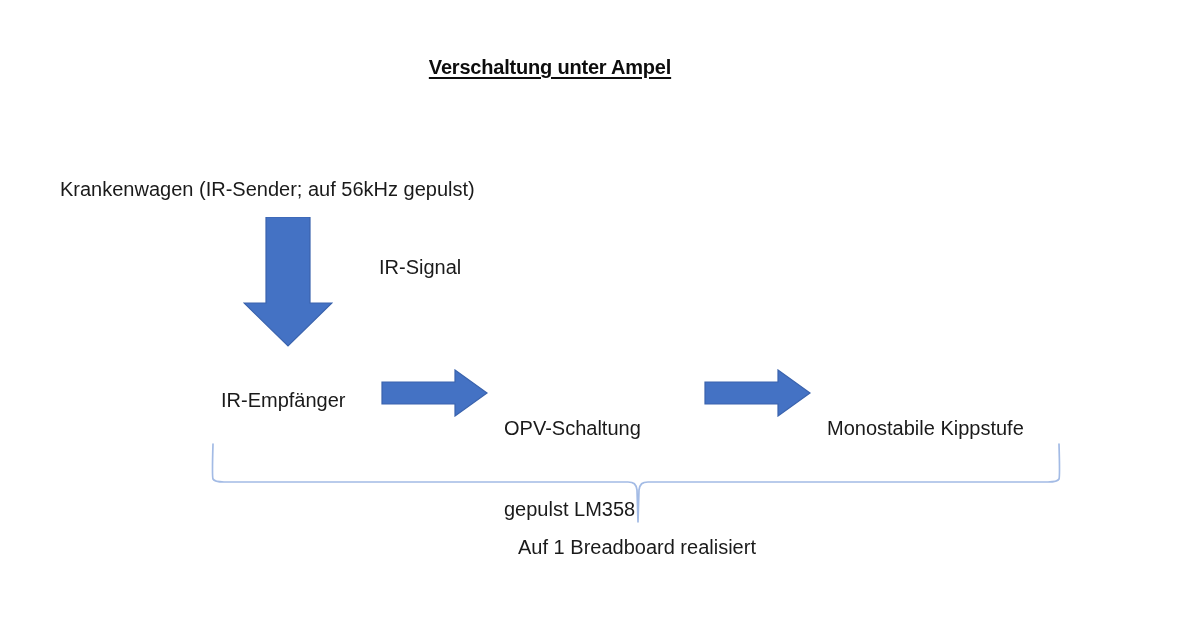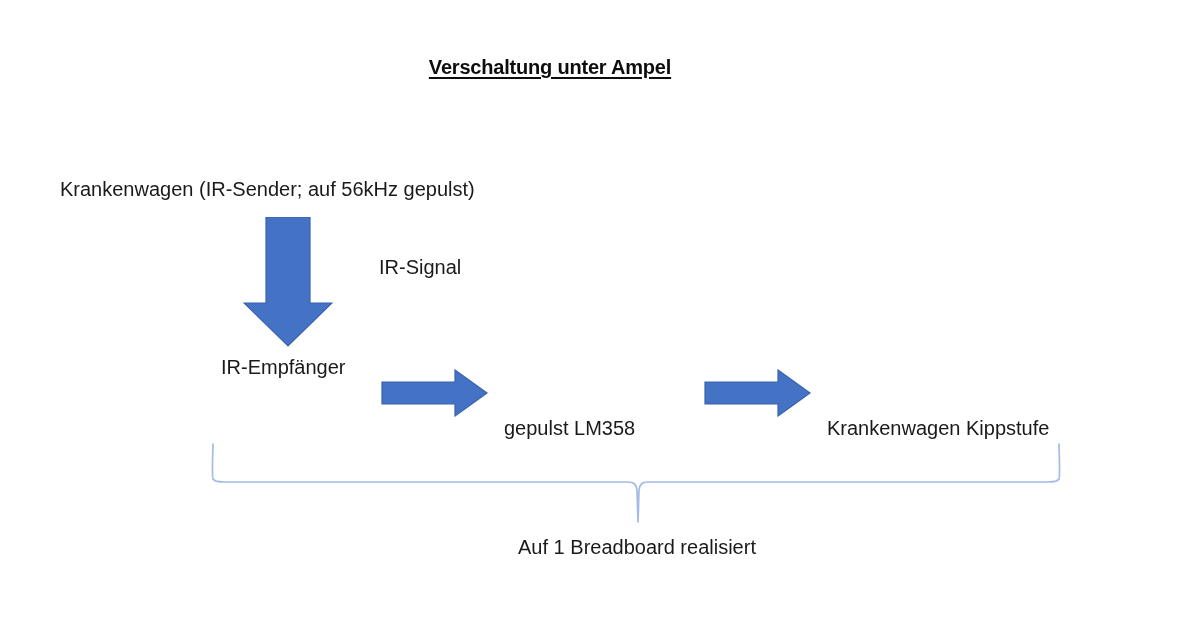--- a/index.html
+++ b/index.html
@@ -38,21 +38,21 @@
   
   .label {
     position: absolute;
     font-size: 20px;
     line-height: 27px;
     color: #1a1a1a;
     white-space: pre;
   }
   .label-sender   { left: 60px;  top: 176px; }
   .label-irsignal { left: 351px; top: 254px; margin-left: 28px; }
-  .label-receiver { left: 221px; top: 354px; }
+  .label-receiver { left: 221px; top: 387px; }
   .label-opv      { left: 504px; top: 361px; }
   .label-mono     { left: 827px; top: 361px; }
   .label-brace    {
     position: absolute;
     left: 0px;
     top: 534px;
     width: 1274px;
     text-align: center;
     font-size: 20px;
     line-height: 27px;
@@ -91,31 +91,32 @@
 
   <div class="label label-receiver">IR-Empfänger</div>
 
   <div class="arrow arrow-right-1">
     <svg width="108" height="48" viewBox="0 0 108 48" xmlns="http://www.w3.org/2000/svg">
       <polygon points="1,13 74,13 74,1 106,24 74,47 74,35 1,35" fill="#4472C4" stroke="#3A63AD" stroke-width="1.2" stroke-linejoin="miter"></polygon>
     </svg>
   </div>
 
   <div class="label label-opv">
+    <div>OPV-Schaltung</div>
     <div>gepulst LM358</div>
   </div>
 
   <div class="arrow arrow-right-2">
     <svg width="108" height="48" viewBox="0 0 108 48" xmlns="http://www.w3.org/2000/svg">
       <polygon points="1,13 74,13 74,1 106,24 74,47 74,35 1,35" fill="#4472C4" stroke="#3A63AD" stroke-width="1.2" stroke-linejoin="miter"></polygon>
     </svg>
   </div>
 
   <div class="label label-mono">
-    <div>Krankenwagen Kippstufe</div>
+    <div>Monostabile Kippstufe</div>
   </div>
 
   <div class="brace">
     <svg width="870" height="95" viewBox="0 0 870 95" xmlns="http://www.w3.org/2000/svg">
       <path d="M9,8
                C9,8 8,41 9,43
                C10,45 14,46 20,46
                L424,46
                C430,46 432,48 433,54
                L434,86

